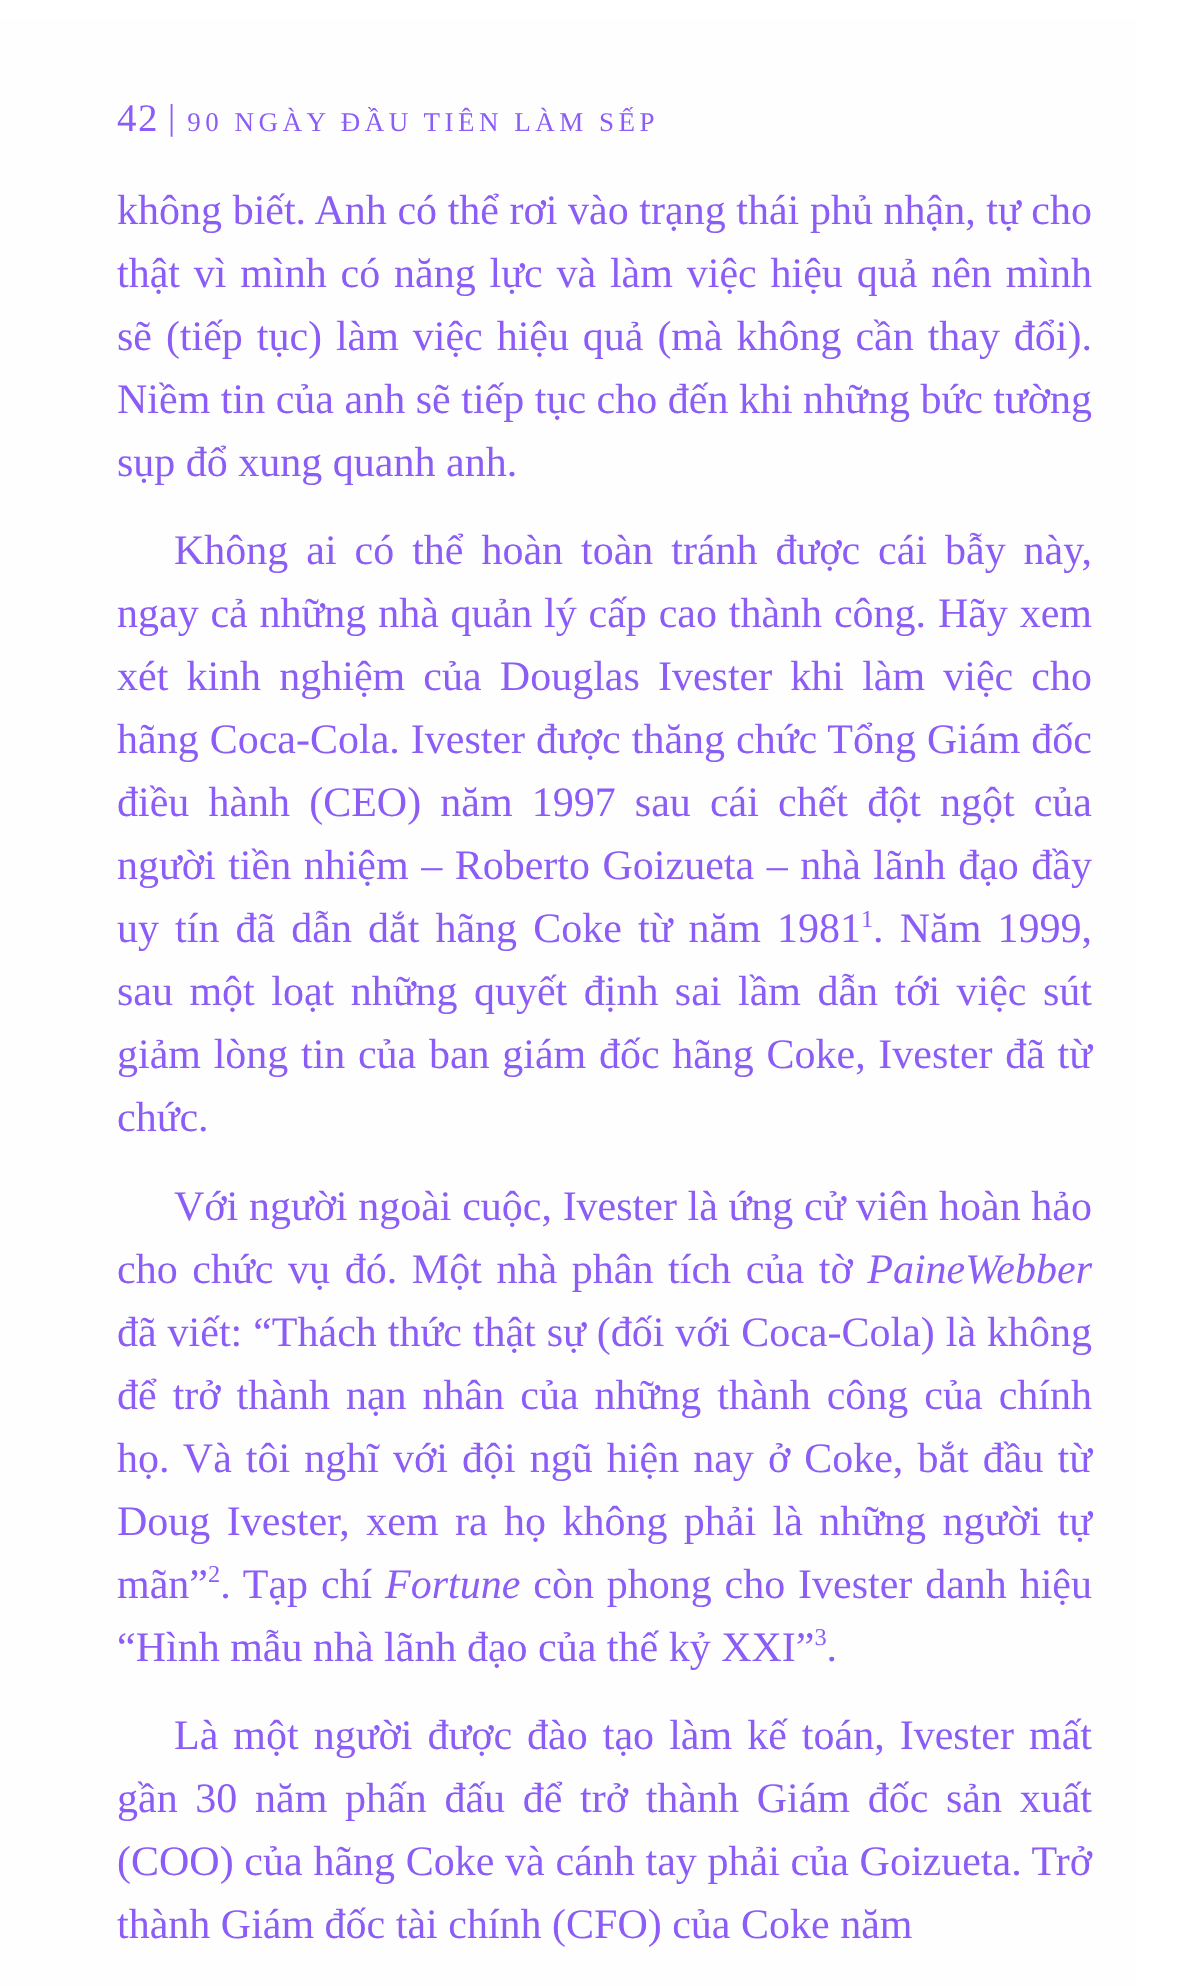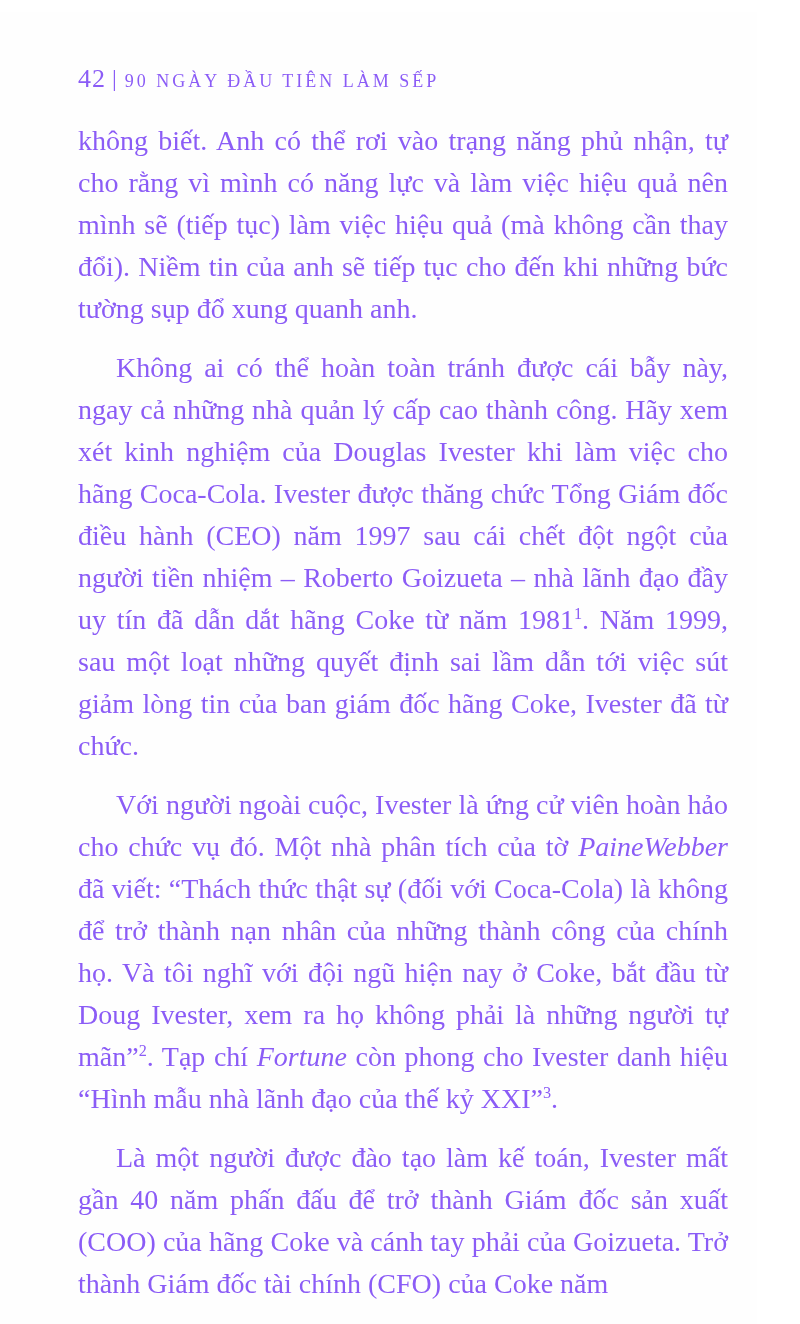--- a/index.html
+++ b/index.html
@@ -67,18 +67,18 @@
 </head>
 <body>
 
 <div class="page">
   <div class="header">
     <span class="pagenum">42</span>
     <span class="sep">|</span>
     <span class="booktitle">90 NGÀY ĐẦU TIÊN LÀM SẾP</span>
   </div>
   <div class="body-text">
-      <p class="para"><span>không biết. Anh có thể rơi vào trạng năng phủ nhận, tự cho rằng vì mình có năng lực và làm việc hiệu quả nên mình sẽ (tiếp tục) làm việc hiệu quả (mà không cần thay đổi). Niềm tin của anh sẽ tiếp tục cho đến khi những bức tường sụp đổ xung quanh anh.</span></p>
+      <p class="para"><span>không biết. Anh có thể rơi vào trạng thái phủ nhận, tự cho thật vì mình có năng lực và làm việc hiệu quả nên mình sẽ (tiếp tục) làm việc hiệu quả (mà không cần thay đổi). Niềm tin của anh sẽ tiếp tục cho đến khi những bức tường sụp đổ xung quanh anh.</span></p>
       <p class="para indent"><span>Không ai có thể hoàn toàn tránh được cái bẫy này, ngay cả những nhà quản lý cấp cao thành công. Hãy xem xét kinh nghiệm của Douglas Ivester khi làm việc cho hãng Coca-Cola. Ivester được thăng chức Tổng Giám đốc điều hành (CEO) năm 1997 sau cái chết đột ngột của người tiền nhiệm – Roberto Goizueta – nhà lãnh đạo đầy uy tín đã dẫn dắt hãng Coke từ năm 1981</span><sup>1</sup><span>. Năm 1999, sau một loạt những quyết định sai lầm dẫn tới việc sút giảm lòng tin của ban giám đốc hãng Coke, Ivester đã từ chức.</span></p>
       <p class="para indent"><span>Với người ngoài cuộc, Ivester là ứng cử viên hoàn hảo cho chức vụ đó. Một nhà phân tích của tờ </span><i>PaineWebber</i><span> đã viết: “Thách thức thật sự (đối với Coca-Cola) là không để trở thành nạn nhân của những thành công của chính họ. Và tôi nghĩ với đội ngũ hiện nay ở Coke, bắt đầu từ Doug Ivester, xem ra họ không phải là những người tự mãn”</span><sup>2</sup><span>. Tạp chí </span><i>Fortune</i><span> còn phong cho Ivester danh hiệu “Hình mẫu nhà lãnh đạo của thế kỷ XXI”</span><sup>3</sup><span>.</span></p>
-      <p class="para indent"><span>Là một người được đào tạo làm kế toán, Ivester mất gần 40 năm phấn đấu để trở thành Giám đốc sản xuất (COO) của hãng Coke và cánh tay phải của Goizueta. Trở thành Giám đốc tài chính (CFO) của Coke năm</span></p>
+      <p class="para indent"><span>Là một người được đào tạo làm kế toán, Ivester mất gần 30 năm phấn đấu để trở thành Giám đốc sản xuất (COO) của hãng Coke và cánh tay phải của Goizueta. Trở thành Giám đốc tài chính (CFO) của Coke năm</span></p>
     </div>
 </div>
 
 </body></html>

